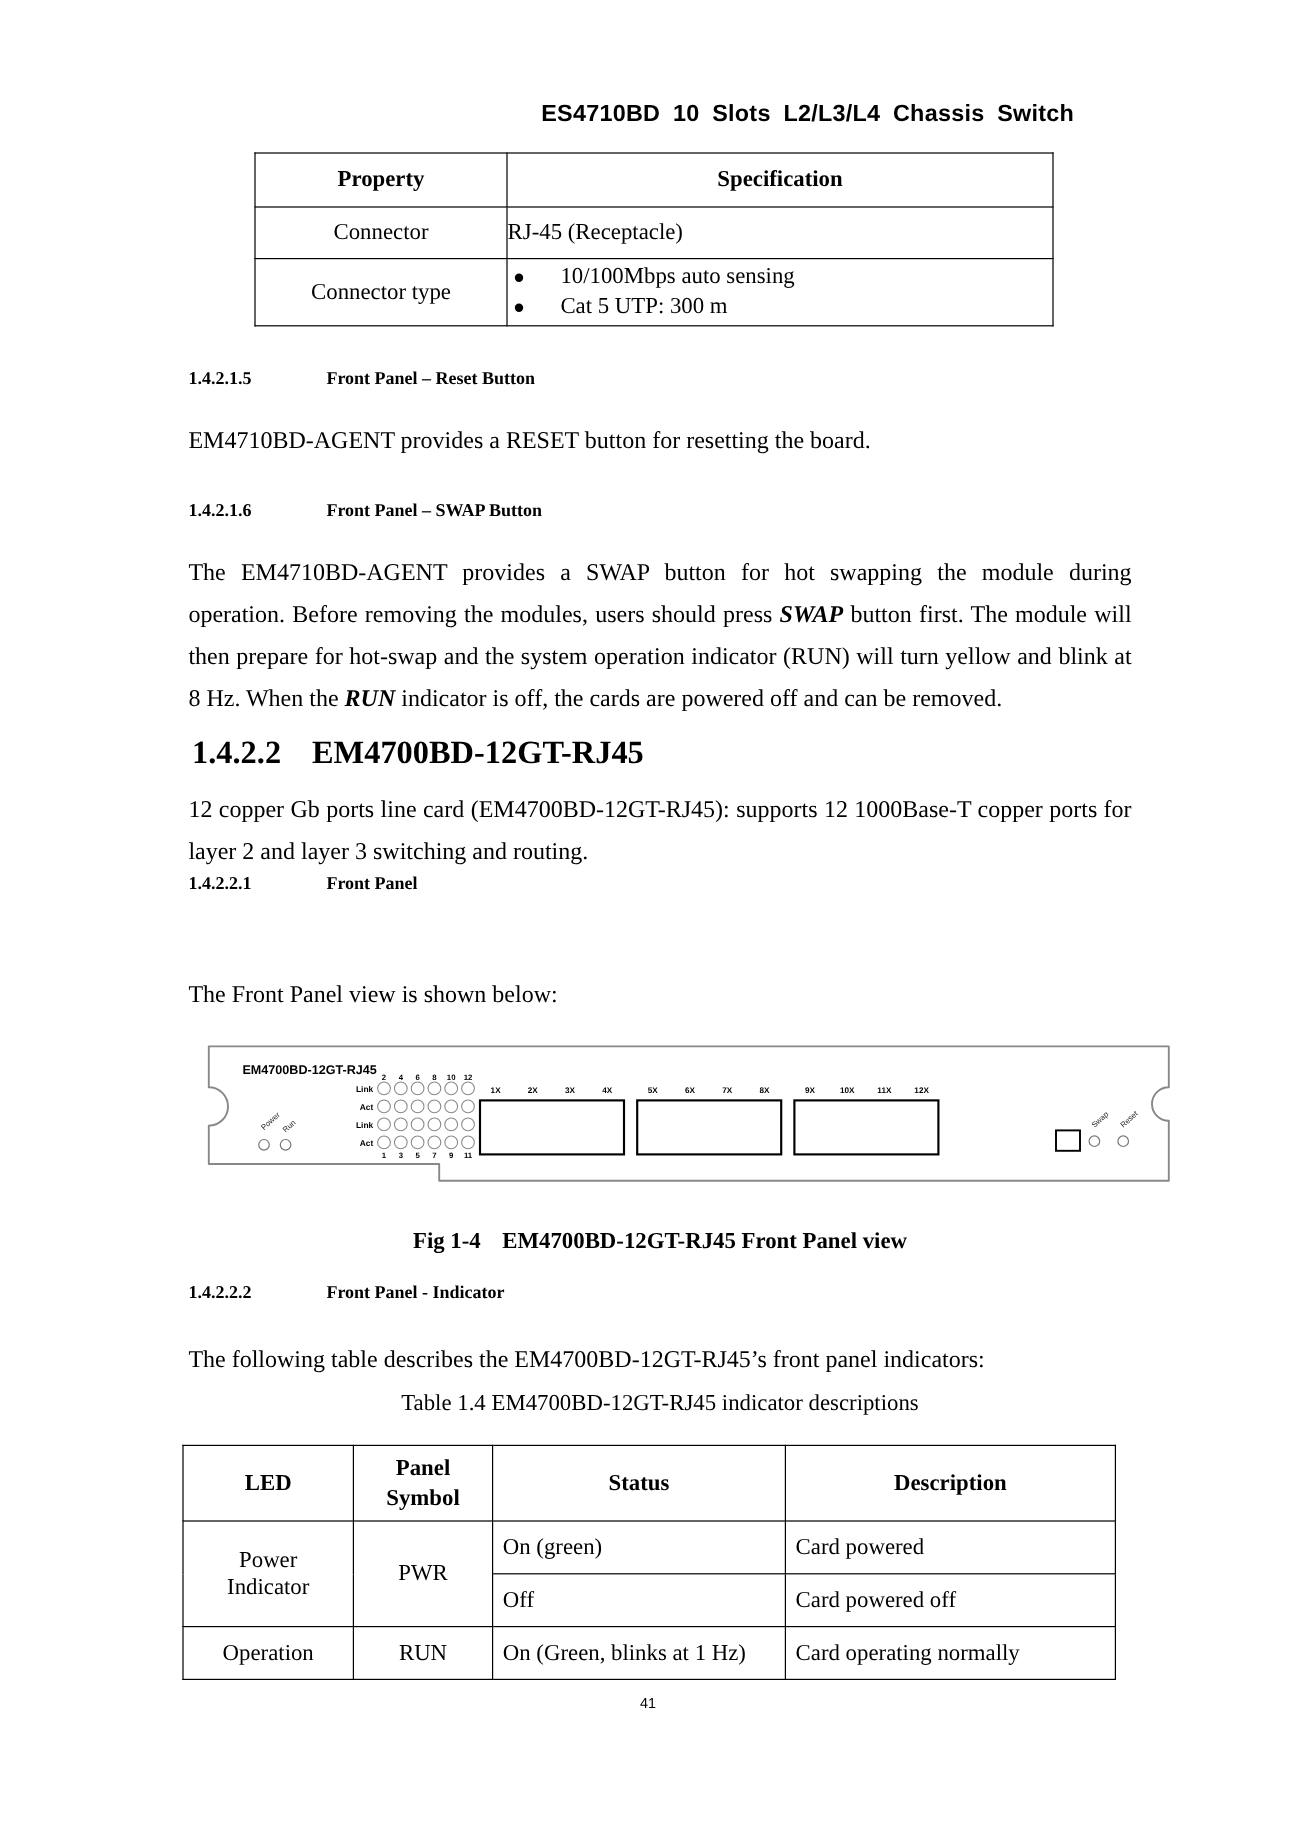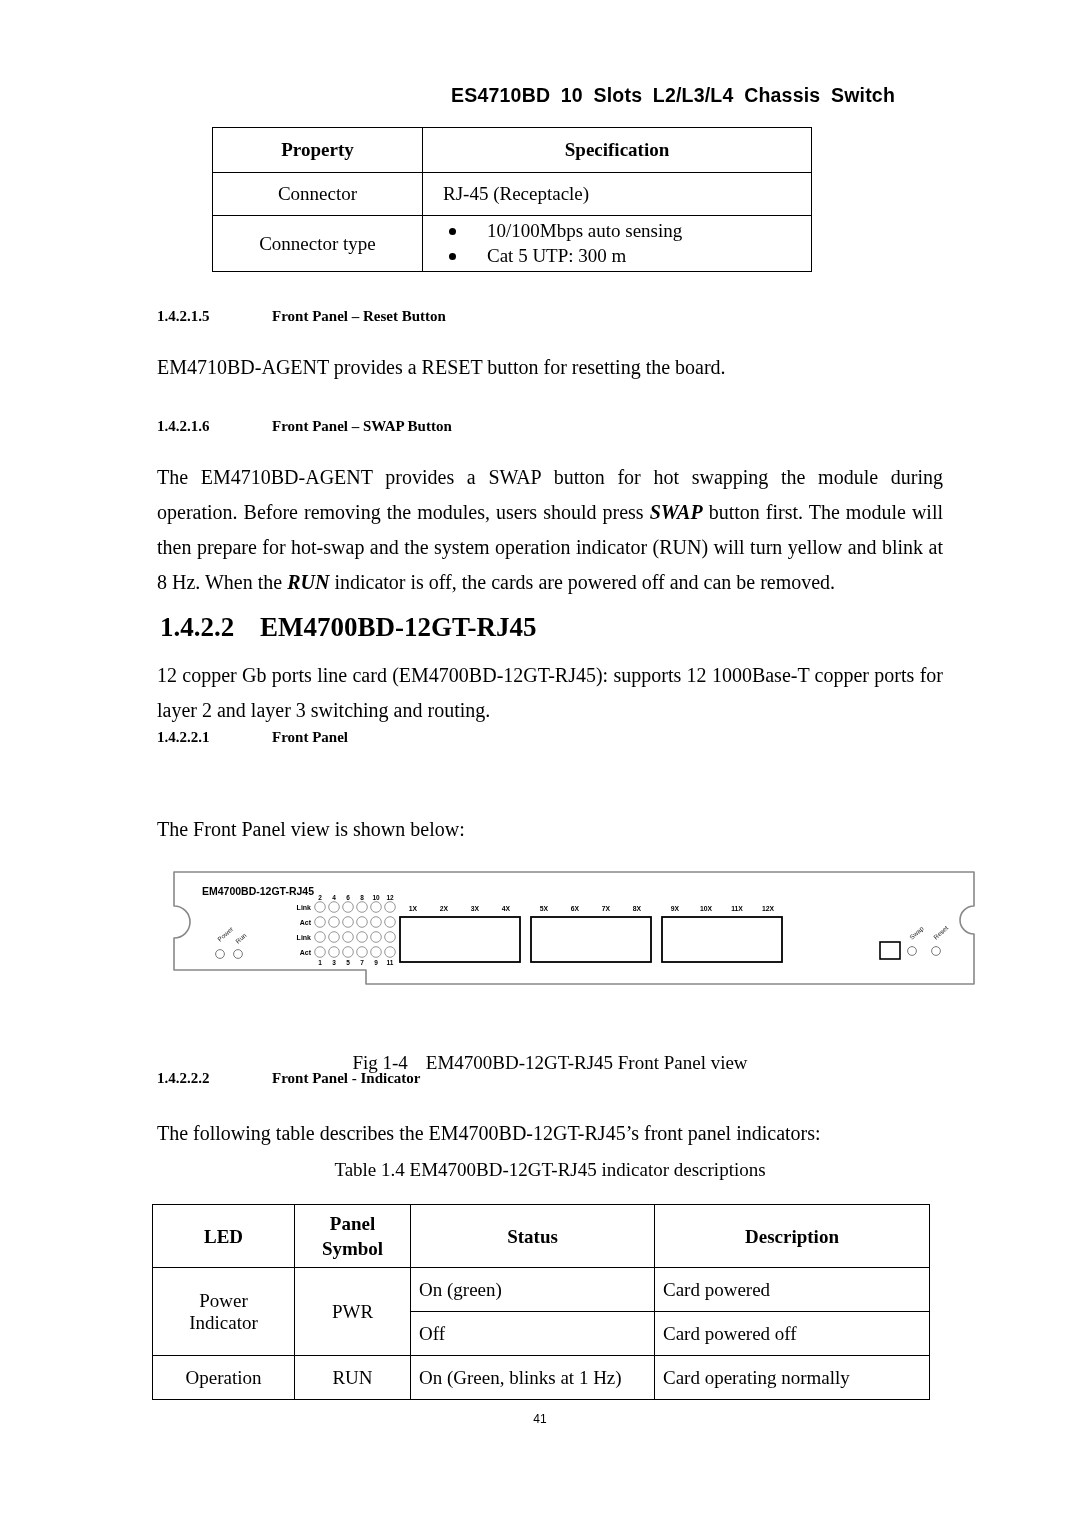--- a/index.html
+++ b/index.html
@@ -55,24 +55,24 @@
     text-align: center;
   }
 
   
   .spec-table-wrap {
     position: absolute;
     left: 212px;
     top: 127px;
     width: 666px;
   }
-  #spec-table { width: 600px; }
+  #spec-table { width: 666px; }
   #spec-table th.spec-prop-h { width: 193px; height: 38px; }
   #spec-table td.spec-prop { text-align: center; height: 36px; }
-  #spec-table td.spec-val { padding-left: 20px; }
+  #spec-table td.spec-val { padding-left: 0; }
   .bullet-list {
     margin: 0;
     padding: 0;
     list-style: none;
   }
   .bullet-list li {
     position: relative;
     padding-left: 44px;
     line-height: 1.30;
   }
@@ -313,21 +313,21 @@
       <g>
         <rect x="712" y="76" width="20" height="17" fill="#fff" stroke="#000" stroke-width="1.6"></rect>
         <text x="744" y="74" font-family="Liberation Sans, DejaVu Sans, sans-serif" font-size="6.5" fill="#222" transform="rotate(-42 744 74)">Swap</text>
         <text x="768" y="74" font-family="Liberation Sans, DejaVu Sans, sans-serif" font-size="6.5" fill="#222" transform="rotate(-42 768 74)">Reset</text>
         <circle cx="744" cy="85" r="4.4" fill="#fff" stroke="#777" stroke-width="1"></circle>
         <circle cx="768" cy="85" r="4.4" fill="#fff" stroke="#777" stroke-width="1"></circle>
       </g>
     </svg>
   </div>
 
-  <div class="centered-line fig-caption" style="top:1052px;"><span>Fig 1-4</span><span class="gap"></span><span>EM4700BD-12GT-RJ45 Front Panel view</span></div>
+  <div class="centered-line fig-caption" style="top:1024px;font-weight:bold;"><span>Fig 1-4</span><span class="gap"></span><span>EM4700BD-12GT-RJ45 Front Panel view</span></div>
 
   <div class="h4" style="left:157px; top:1070px;">
     <span class="num">1.4.2.2.2</span><span>Front Panel - Indicator</span>
   </div>
   <div class="para nojust" style="top:1116px;">The following table describes the EM4700BD-12GT-RJ45’s front panel indicators:</div>
   <div class="centered-line" style="top:1159px;">Table 1.4 EM4700BD-12GT-RJ45 indicator descriptions</div>
 
   <div class="ind-table-wrap">
     <table class="doc-table" id="indicator-table">
       <tbody>

